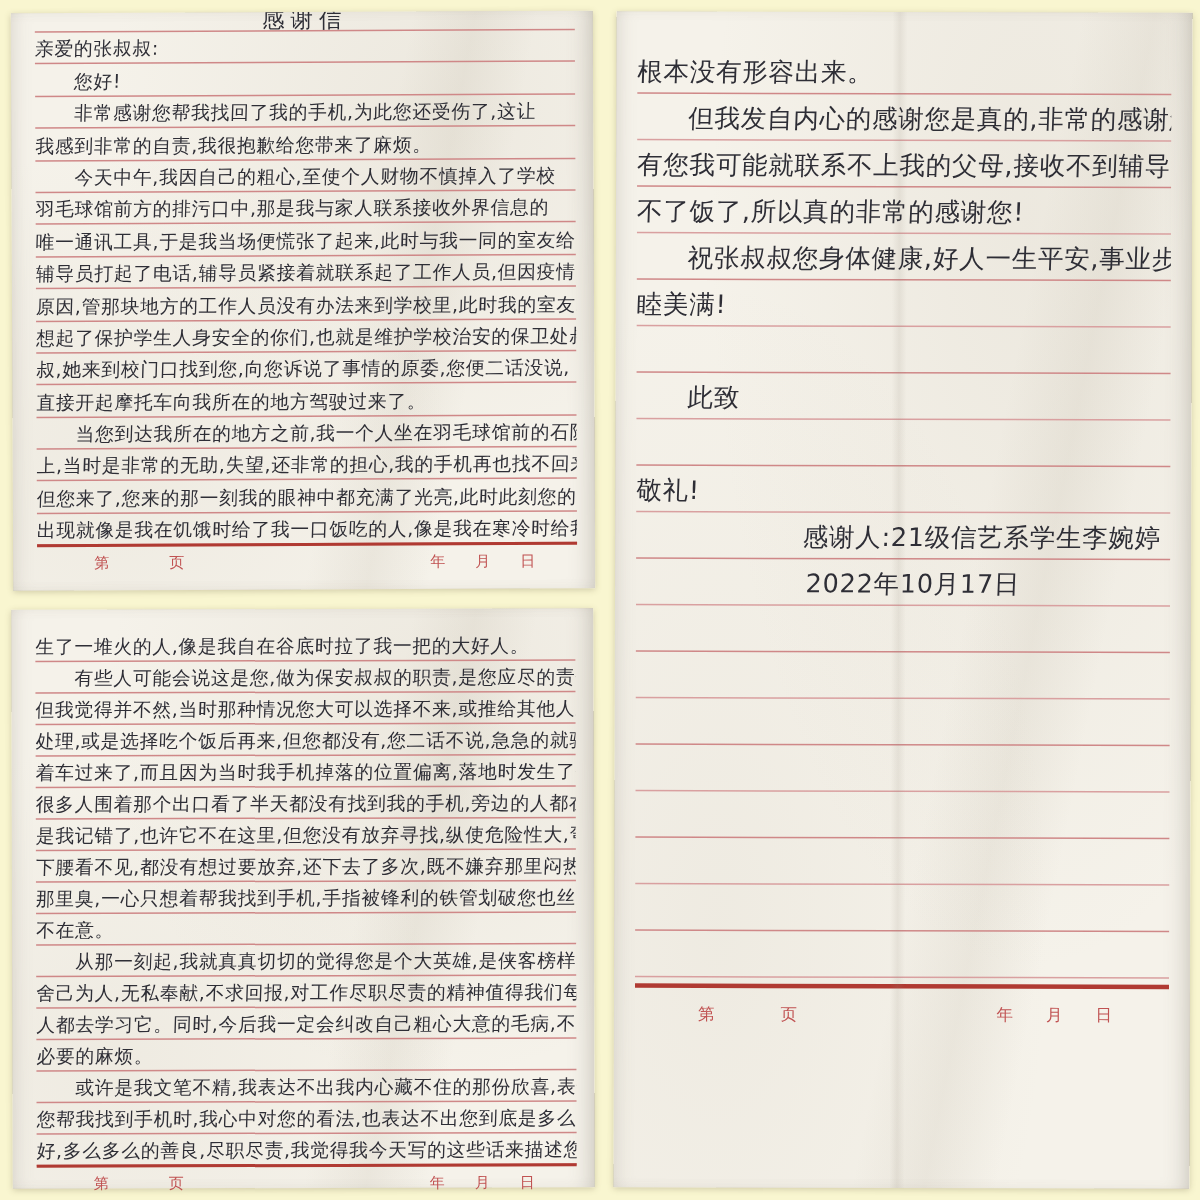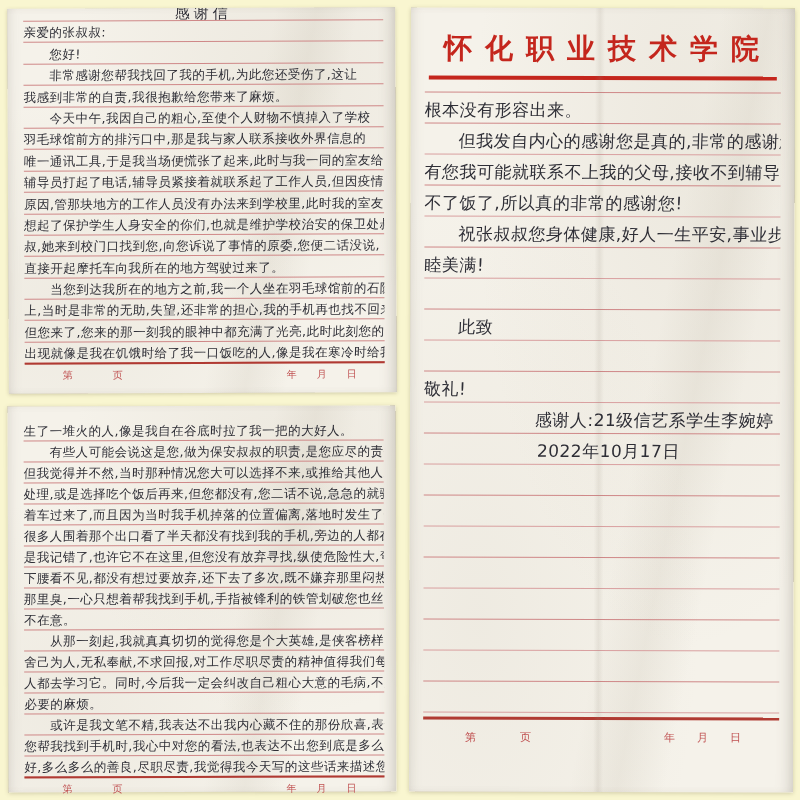--- a/index.html
+++ b/index.html
@@ -188,25 +188,20 @@
       </div>
     <div class="heavy-rule"></div>
     <div class="pfooter">
       <span class="plabel">第　　　　页</span>
       <span class="plabel">年　　月　　日</span>
     </div>
   </div>
 
   <div class="page page3">
     <div class="crease"></div>
-    <div class="letterhead">
-      <div class="lh-title">怀化职业技术学院</div>
-      <div class="lh-bar"></div>
-      <div class="lh-thin"></div>
-    </div>
     <div class="lines lines-right">
 
     <div class="line st-c">
         <span class="ink">根本没有形容出来。</span>
       </div>
         <div class="line st-p">
         <span class="ink">但我发自内心的感谢您是真的,非常的感谢您帮我找回了手机,没</span>
       </div>
         <div class="line st-c">
         <span class="ink">有您我可能就联系不上我的父母,接收不到辅导员发的重要通知了,也吃</span>

